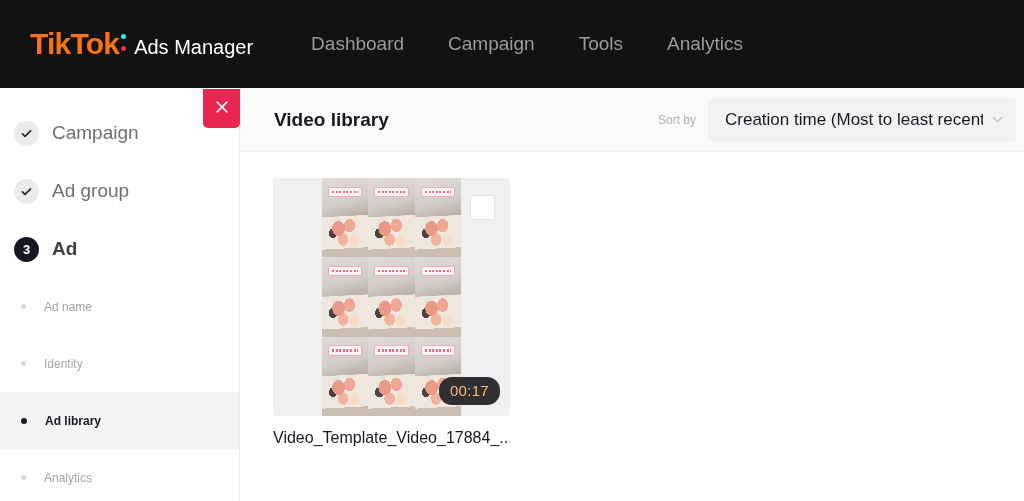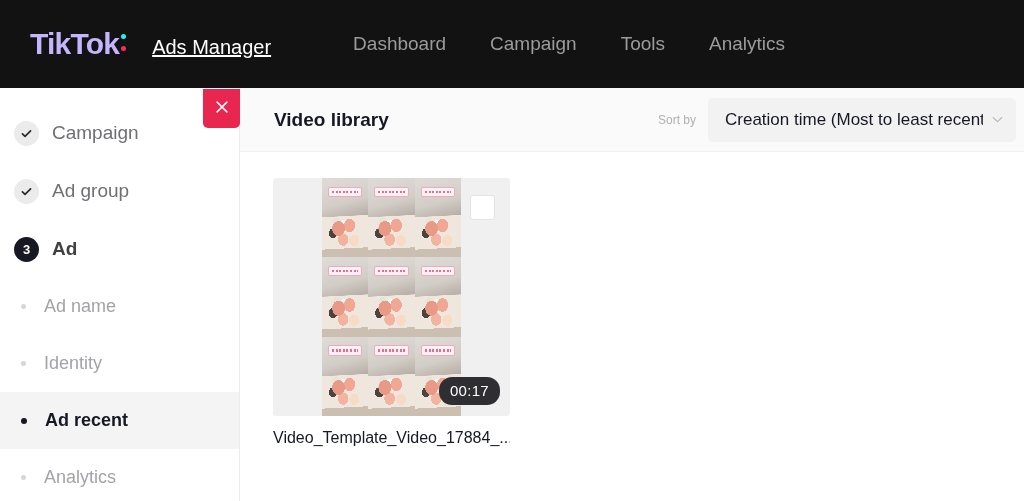--- a/index.html
+++ b/index.html
@@ -33,21 +33,21 @@
 
   .brand {
     display: flex;
     align-items: baseline;
     margin-left: 30px;
     white-space: nowrap;
   }
   .brand-logo {
     font-size: 30px;
     font-weight: bold;
-    color: #c4b5fd;
+    color: #f97316;
     letter-spacing: -0.8px;
     position: relative;
   }
   .brand-colon {
     display: inline-block;
     position: relative;
     width: 9px;
     height: 24px;
     vertical-align: baseline;
     margin: 0 1px 0 2px;
@@ -60,28 +60,27 @@
     border-radius: 50%;
     display: block;
   }
   .brand-colon i.dot-top { top: 4px; background: #25f4ee; }
   .brand-colon i.dot-bottom { top: 16px; background: #fe2c55; }
 
   .brand-sub {
     font-size: 20px;
     color: #ffffff;
     font-weight: 400;
-    margin-left: 21px;
-    text-decoration: underline;
+    margin-left: 3px;
   }
 
   .nav-links {
     display: flex;
     align-items: center;
-    margin-left: 82px;
+    margin-left: 58px;
   }
   .nav-link {
     font-size: 19px;
     color: #9b9b9d;
     margin-right: 44px;
     cursor: pointer;
     white-space: nowrap;
   }
   .nav-link:last-child { margin-right: 0; }
 
@@ -140,21 +139,21 @@
   .subitem.selected { background: #f4f4f5; }
   .sub-dot {
     width: 5px; height: 5px;
     border-radius: 50%;
     background: #d6d6d8;
     margin-right: 18px;
     flex: 0 0 auto;
   }
   .subitem.selected .sub-dot { background: #161823; width: 6px; height: 6px; }
   .sub-label {
-    font-size: 18px;
+    font-size: 12px;
     color: #a3a3a8;
   }
   .subitem.selected .sub-label {
     color: #161823;
     font-weight: bold;
   }
 
   
   .close-btn {
     position: absolute;
@@ -304,21 +303,21 @@
     background: repeating-linear-gradient(90deg,
       #e8607f 0 2px, rgba(232,96,127,0) 2px 3.6px);
     opacity: .92;
   }
 
   .duration {
     position: absolute;
     right: 10px;
     bottom: 11px;
     background: #2f2f33;
-    color: #ffffff;
+    color: #fdba74;
     font-size: 15px;
     line-height: 1;
     padding: 6px 11px 7px;
     border-radius: 13px;
     letter-spacing: .3px;
   }
   .thumb-check {
     position: absolute;
     top: 17px;
     right: 15px;
@@ -390,21 +389,21 @@
       <span class="sub-label">Ad name</span>
     </div>
 
     <div class="subitem">
       <span class="sub-dot"></span>
       <span class="sub-label">Identity</span>
     </div>
 
     <div class="subitem selected">
       <span class="sub-dot"></span>
-      <span class="sub-label">Ad recent</span>
+      <span class="sub-label">Ad library</span>
     </div>
 
     <div class="subitem">
       <span class="sub-dot"></span>
       <span class="sub-label">Analytics</span>
     </div>
 
   </div>
 
   <div class="close-btn">

